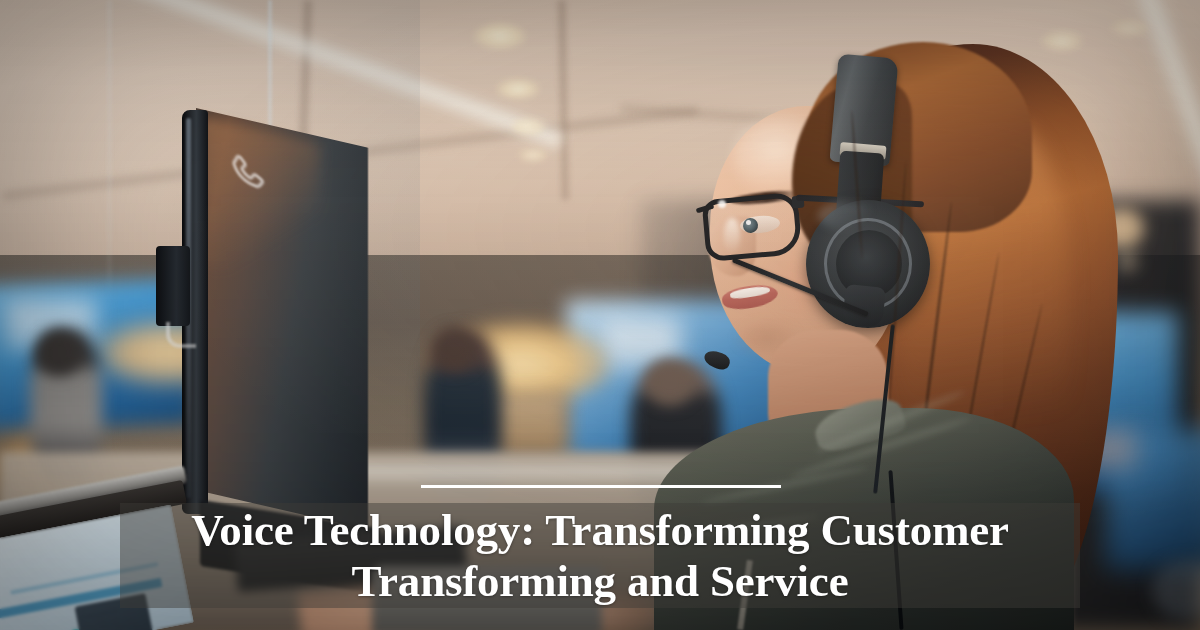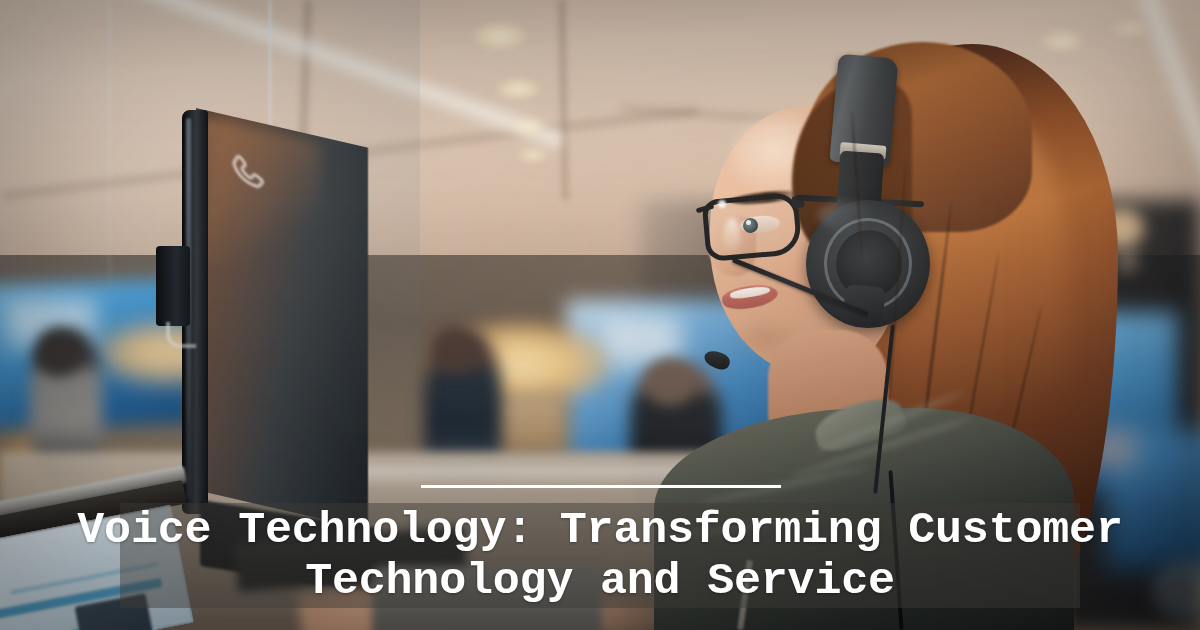--- a/index.html
+++ b/index.html
@@ -592,21 +592,21 @@
     position:absolute;
     left:120px; top:503px; width:960px; height:105px;
     background:rgba(60,58,54,.46);
   }
   .title-text {
     position:absolute;
     left:120px; top:500px; width:960px; height:112px;
     display:flex; flex-direction:column;
     align-items:center; justify-content:center;
     color:#ffffff;
-    font-family:Liberation Mono, monospace;
+    font-family:Liberation Serif, serif;
     font-weight:bold;
     font-size:45px;
     line-height:51px;
     letter-spacing:-.2px;
     text-align:center;
     white-space:nowrap;
     text-shadow:0 1px 3px rgba(0,0,0,.35);
   }
 </style>
 </head>
@@ -754,16 +754,16 @@
     <div class="chair"></div>
 
     <div class="grade"></div>
     <div class="vignette"></div>
   </div>
 
   <div class="divider"></div>
   <div class="title-band"></div>
   <div class="title-text">
     <span>Voice Technology: Transforming Customer</span>
-    <span>Technology and Service</span>
+    <span>Transforming and Service</span>
   </div>
 
 </div>
 
 </body></html>

